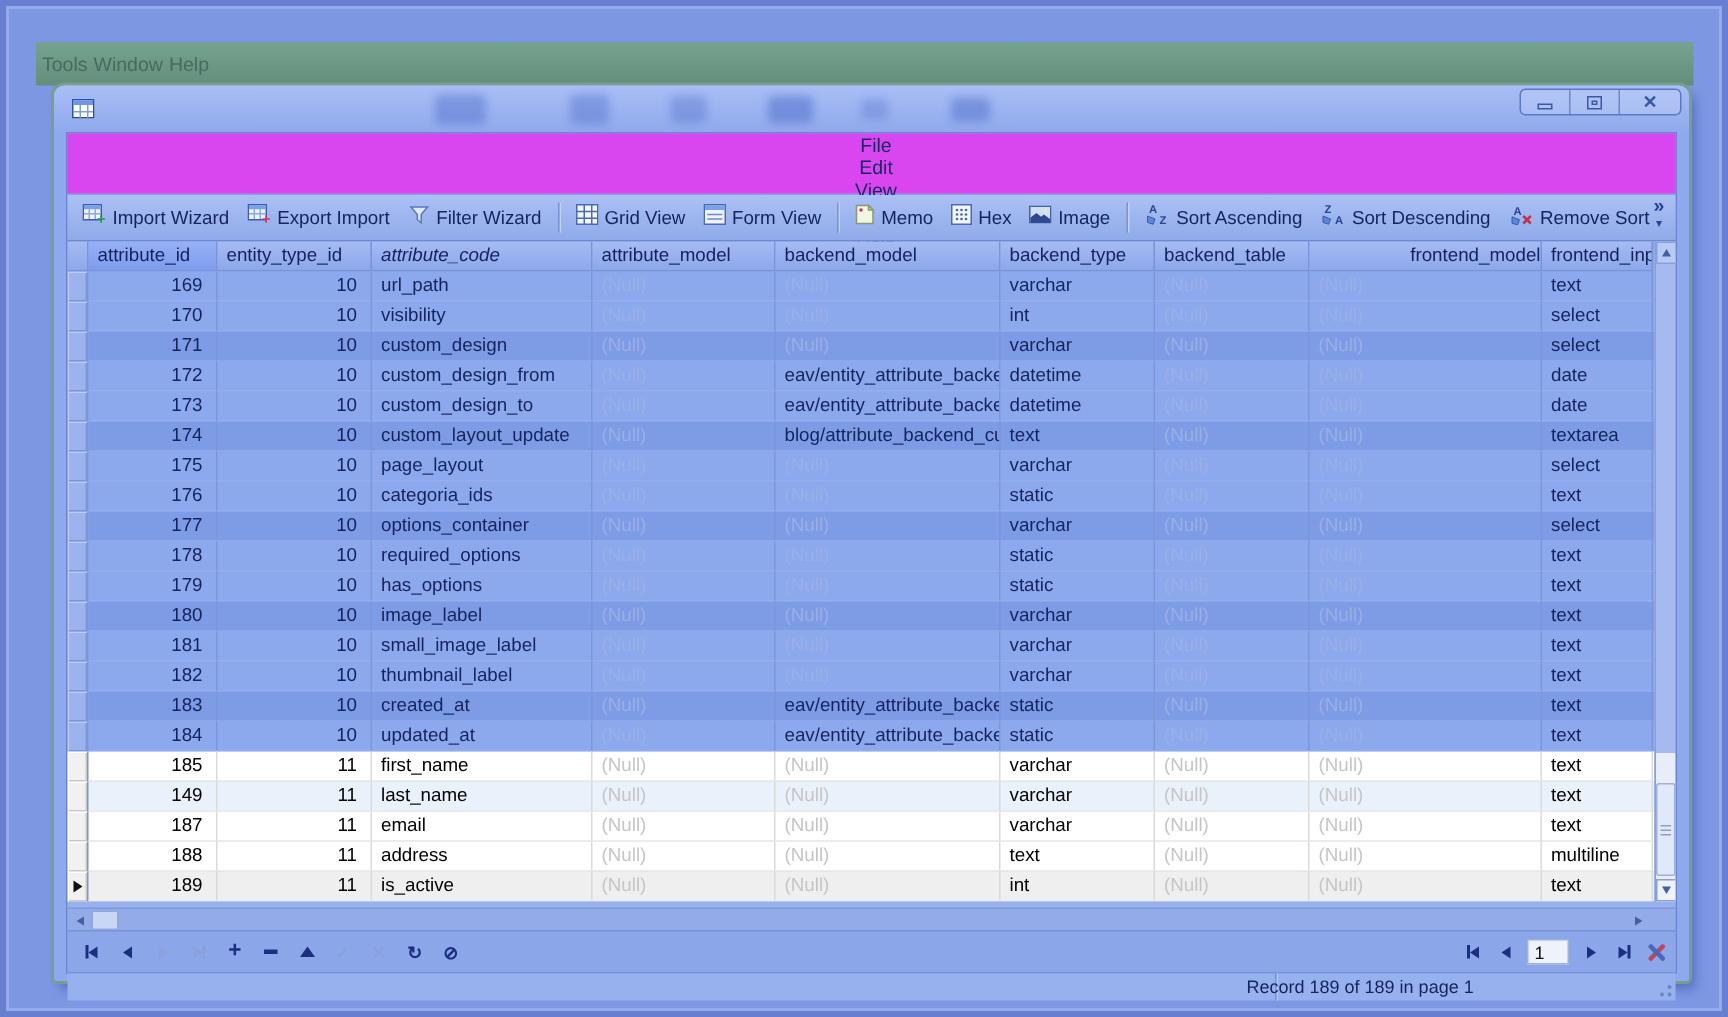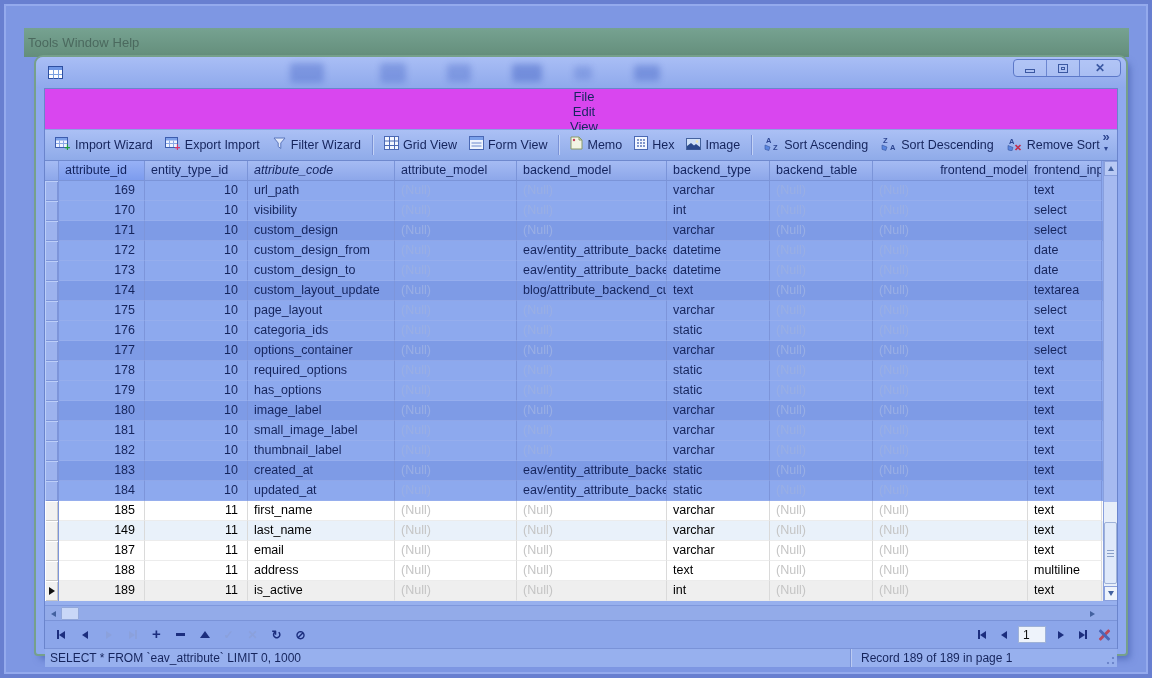--- a/index.html
+++ b/index.html
@@ -136,21 +136,21 @@
   .tx i { position:absolute; left:6px; top:0; width:3px; height:14px; display:block; border-radius:1px; }
   .txa { background:#b8485e; transform:rotate(45deg); }
   .txb { background:#4a66b8; transform:rotate(-45deg); }
 
   
   .statusbar { position:relative; height:19px; background:#97b0ee; border-top:1px solid #7a93d8;
     font-size:12px; color:#15245c; }
   .sb-left { position:absolute; left:5px; top:2px; }
   .sb-div { position:absolute; left:805px; top:0; bottom:0; border-left:1px solid #7a93d8;
     box-shadow:1px 0 0 #bccbf2; }
-  .sb-right { position:absolute; left:816px; top:2px; }
+  .sb-right { position:absolute; left:786px; top:2px; }
   .sb-grip { position:absolute; right:2px; bottom:2px; width:12px; height:12px;
     background:
       radial-gradient(circle at 10px 10px, #6d86cc 1px, transparent 1.6px),
       radial-gradient(circle at 10px 5px,  #6d86cc 1px, transparent 1.6px),
       radial-gradient(circle at 5px 10px,  #6d86cc 1px, transparent 1.6px); }
 </style>
 </head>
 <body>
 
 <div class="screen">
@@ -667,20 +667,19 @@
               <span class="bar"></span>
             </span>
             <span class="tx">
               <i class="txa"></i>
               <i class="txb"></i>
             </span>
           </div>
       </div>
 
       <div class="statusbar">
-        <span class="sb-left">SELECT * FROM `eav_attribute` LIMIT 0, 1000</span>
         <span class="sb-div"></span>
         <span class="sb-right">Record 189 of 189 in page 1</span>
         <span class="sb-grip"></span>
       </div>
     </div>
   </div>
 </div>
 
 </body></html>

